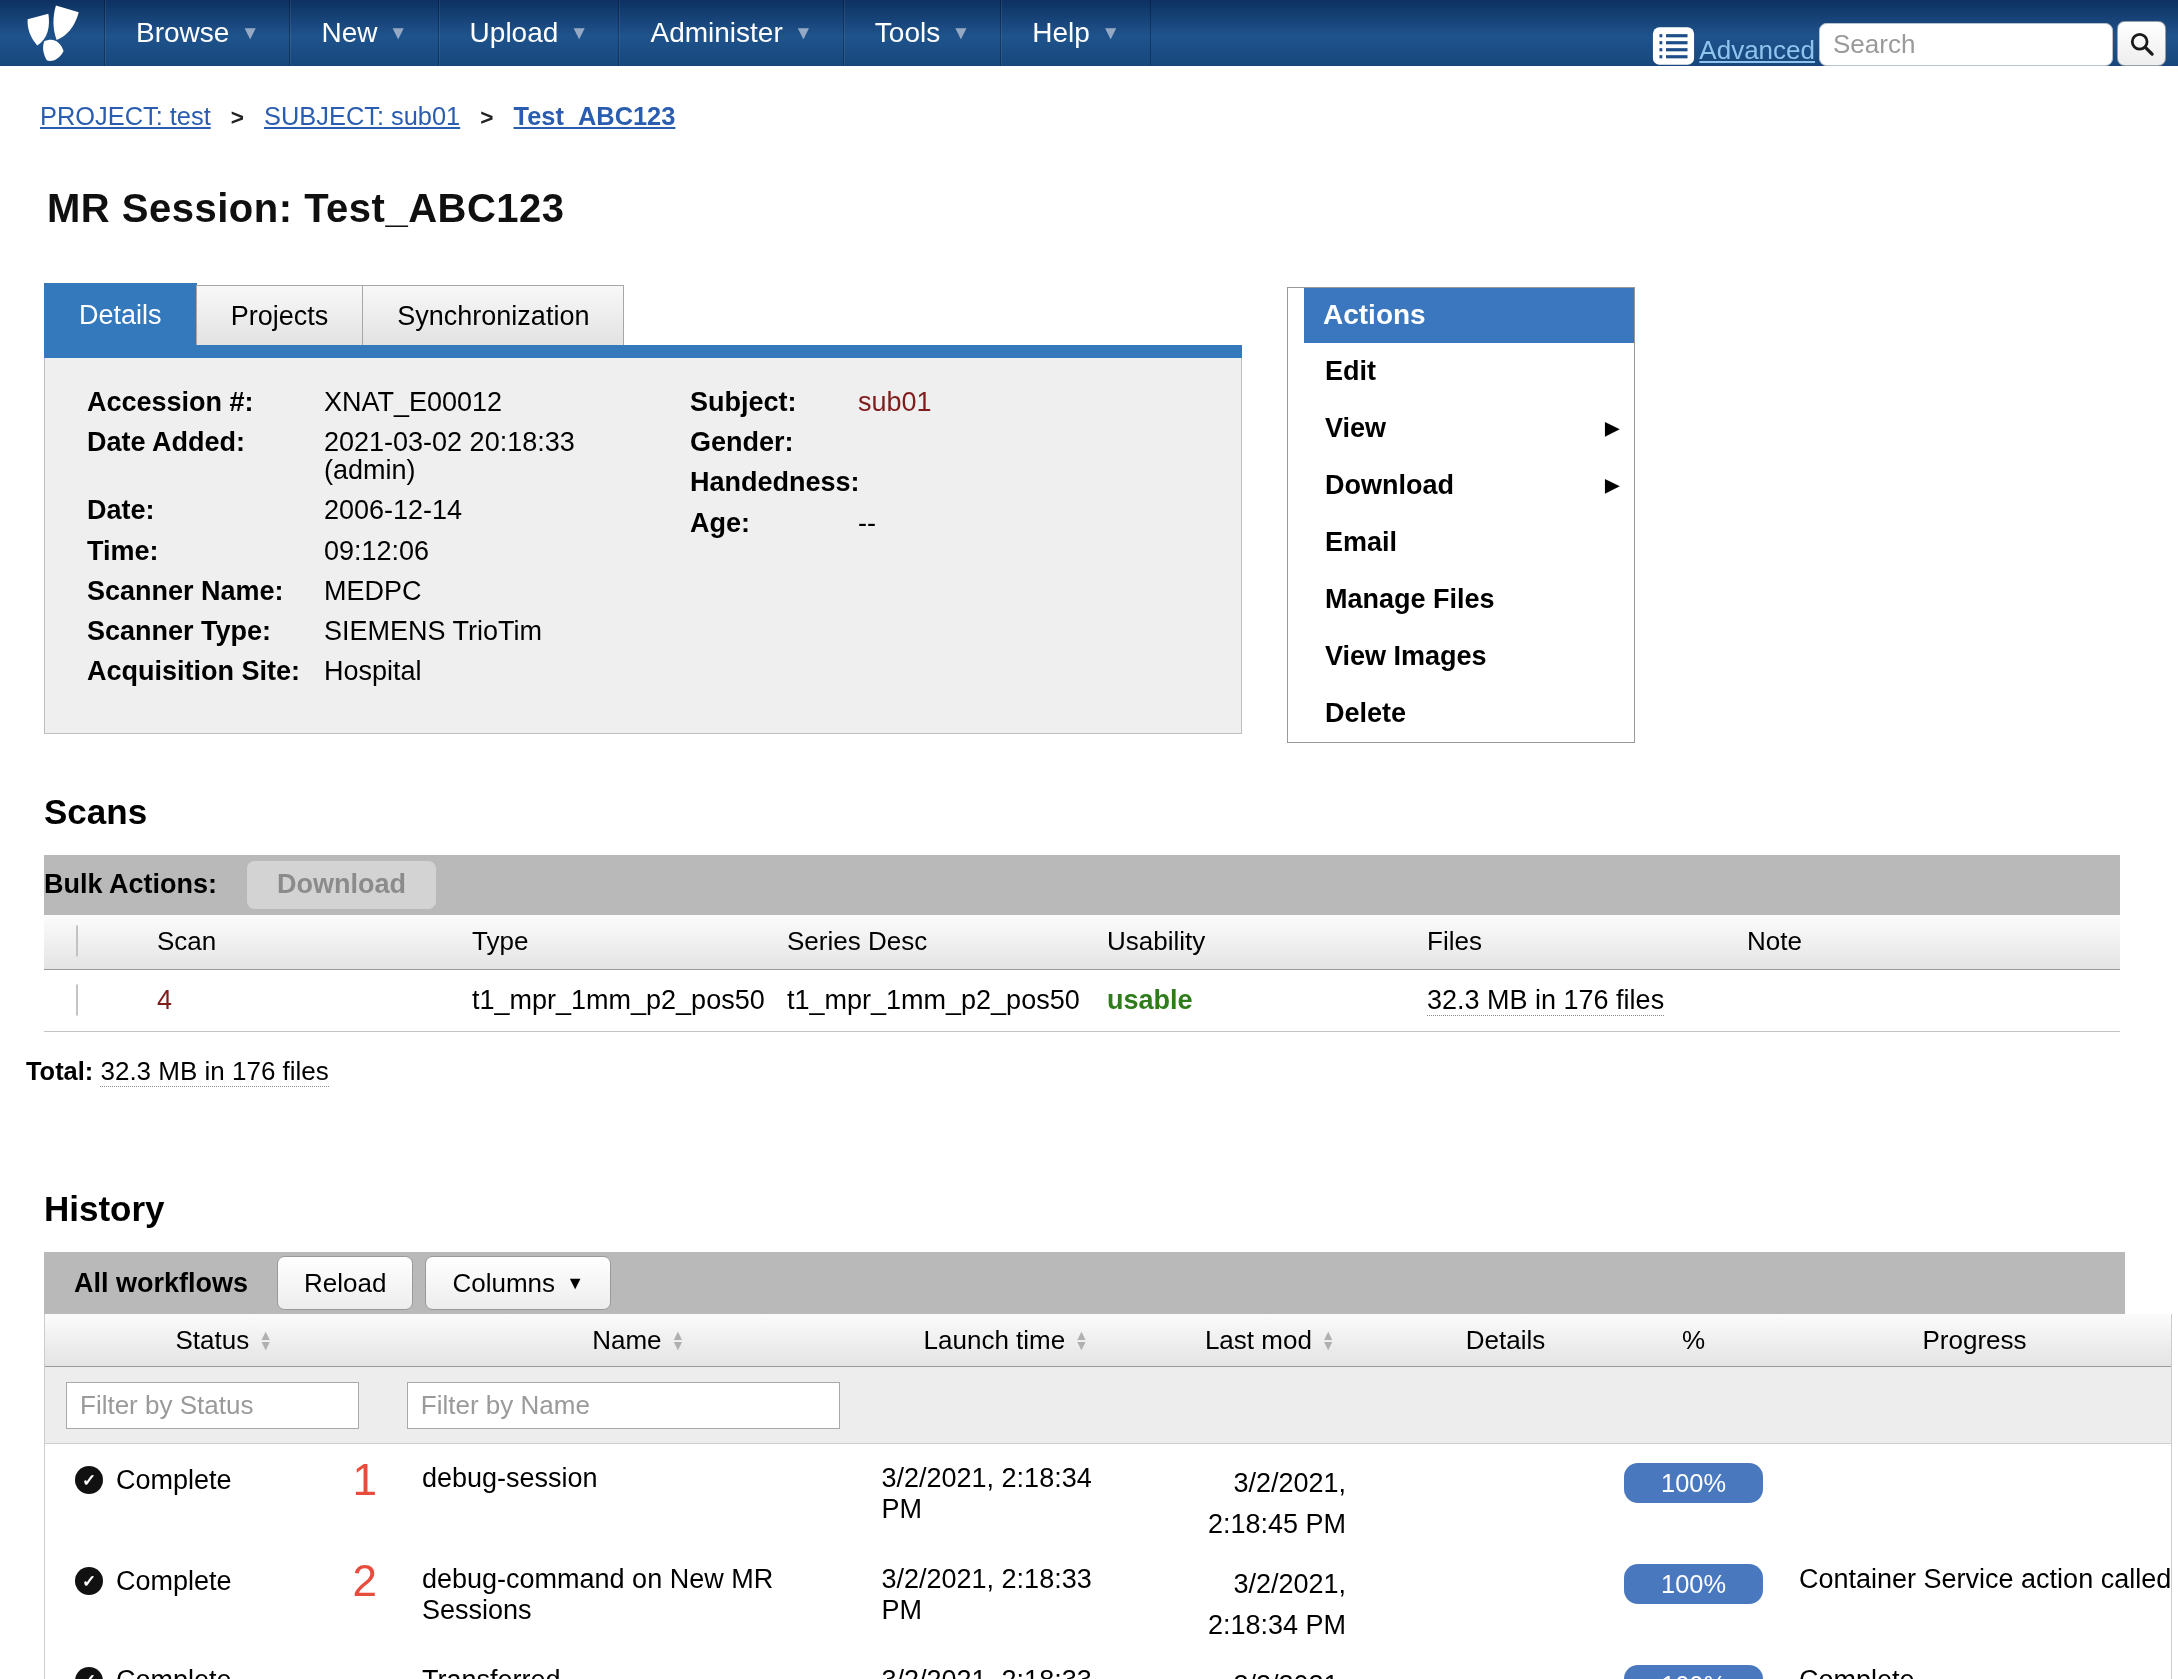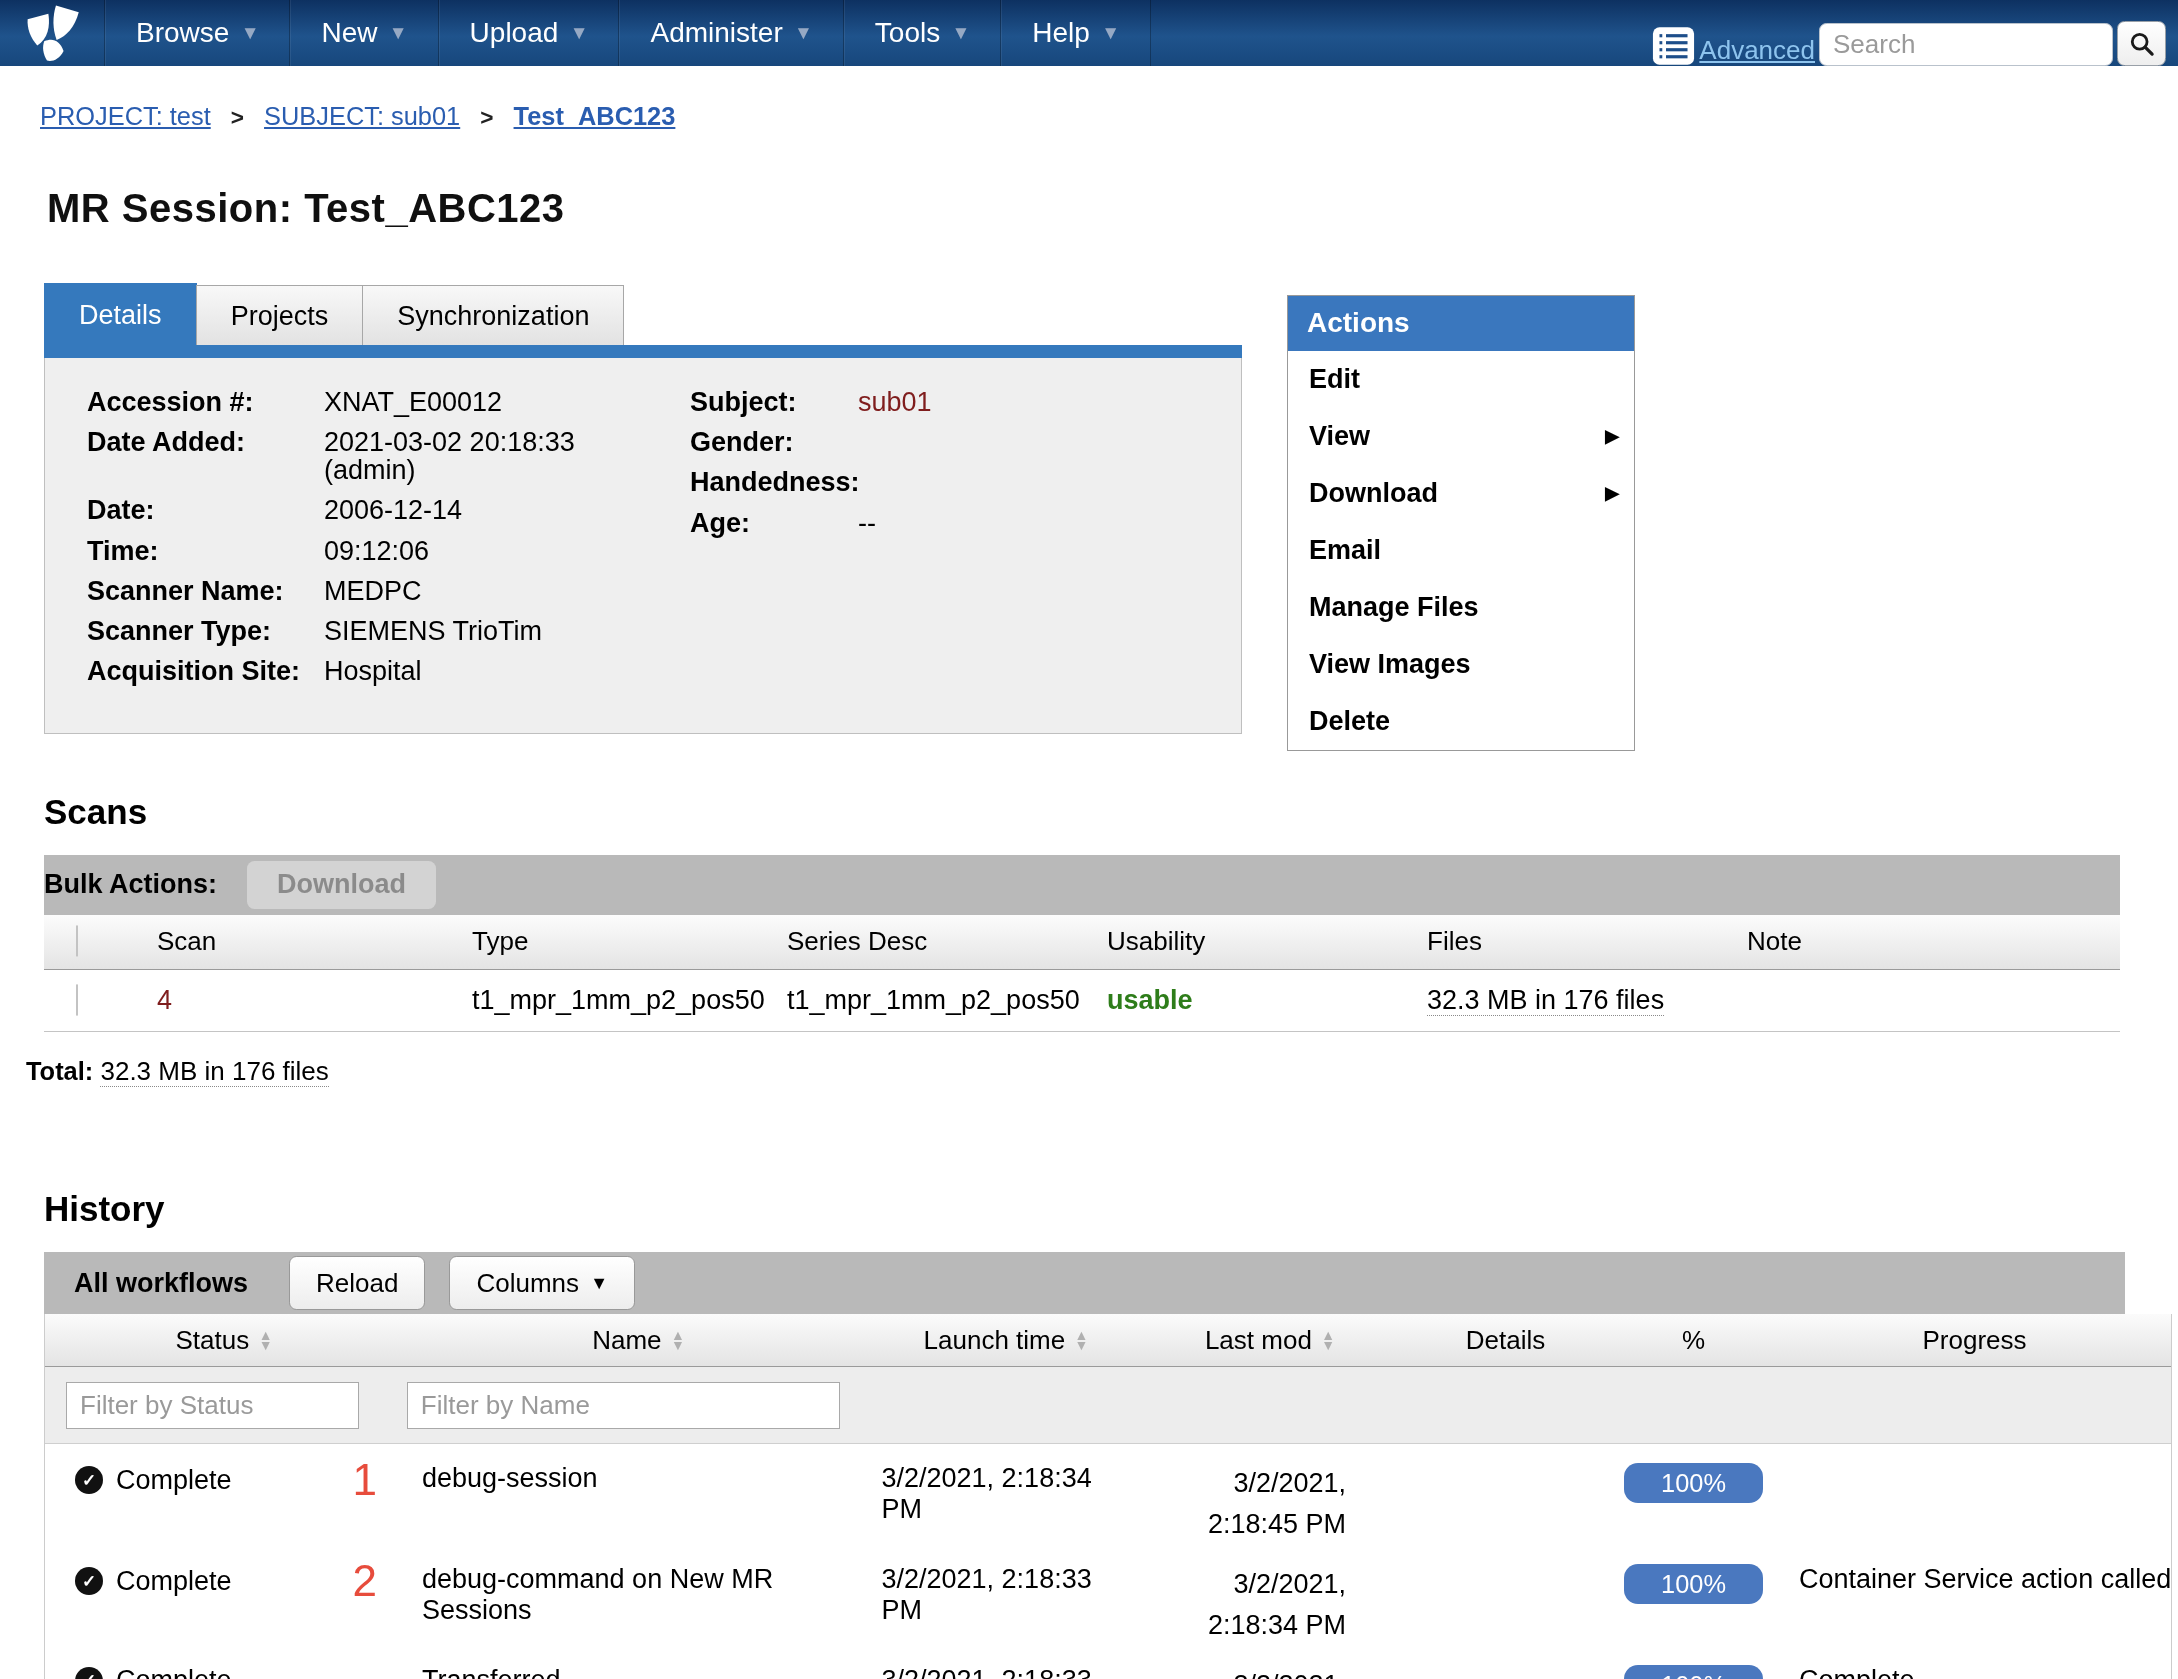--- a/index.html
+++ b/index.html
@@ -41,22 +41,22 @@
   .details-panel { margin-left:44px; width:1198px; background:#efefef; border:0.9px solid #bfbfbf;
                    border-top:none; padding:30px 0 36px 0; display:flex; }
   .col-left { width:603px; }
   .field-row { display:flex; margin:0 0 12.2px 42px; font-size:27px; line-height:28px; }
   .col-left .field-label { width:237px; font-weight:bold; flex:none; }
   .col-right .field-label { width:168px; font-weight:bold; flex:none; }
   .field-value {}
   .link { color:#7f1d1d; cursor:pointer; }
 
   
-  .actions-panel { position:absolute; left:1287px; top:12px; width:348px; background:#fff;
-                   border:0.9px solid #999; }
+  .actions-panel { position:absolute; left:1287px; top:4px; width:348px; background:#fff;
+                   border:0.9px solid #999;padding-left:16px; }
   .actions-header { background:#3a77be; color:#fff; font-weight:bold; font-size:28px; padding:11.3px 19px; }
   .action-item { font-size:27px; font-weight:bold; padding:13px 21px; cursor:pointer; position:relative; }
   .submenu-arrow { position:absolute; right:15px; top:50%; transform:translateY(-50%); font-size:18px; }
 
   
   .section-heading { margin:58px 0 22.6px 44px; font-size:35px; font-weight:bold; }
   .scans-toolbar { margin-left:44px; width:2076px; height:60px; background:#b9b9b9;
                    display:flex; align-items:center; gap:30px; }
   .bulk-label { font-size:27px; font-weight:bold; }
   .dl-btn { background:#d3d3d3; color:#8b8b8b; font-weight:bold; font-size:27px;
@@ -70,21 +70,21 @@
   .scan-row { height:62px; background:#fff; border-bottom:0.9px solid #c4c4c4; font-size:27px; }
   .checkbox { width:25.4px; height:25.4px; border:0.9px solid #c3c3c3; border-radius:5.6px; background:#fdfdfd;
               margin-left:13px; cursor:pointer; box-shadow:inset 0 0.9px 1.9px rgba(0,0,0,.08); }
   .usable { color:#2e7d1a; font-weight:bold; }
   .dotted-link { border-bottom:1.9px dotted #8a8a8a; cursor:pointer; }
   .total-line { margin:24.5px 0 0 26px; font-size:26px; }
   .total-line b { font-size:25.4px; }
 
   
   .hist-toolbar { margin-left:44px; width:2081px; height:62px; background:#b9b9b9;
-                  display:flex; align-items:center; gap:24px; padding-left:30px; }
+                  display:flex; align-items:center; gap:12px; padding-left:30px; }
   .wf-label { font-size:27px; font-weight:bold; margin-right:17px; }
   .tool-btn { background:linear-gradient(#fff,#ededed); border:0.9px solid #999; border-radius:7.5px;
               font-size:26px; padding:10.4px 26px; cursor:pointer; display:flex; align-items:center; gap:11.3px; }
   .btn-caret { font-size:18px; }
   .hist-table { margin-left:44px; width:2128px; border-left:0.9px solid #ccc; border-right:0.9px solid #ccc; }
   .hist-head { display:grid; grid-template-columns:358px 471px 264px 264px 207px 169px 1fr;
                height:53px; align-items:center; background:linear-gradient(#fbfbfb,#e4e4e4);
                border-bottom:1.9px solid #9a9a9a; font-size:26px; }
   .hist-head > div { display:flex; align-items:center; justify-content:center; gap:9.4px; cursor:pointer; }
   .sort-glyph { display:flex; flex-direction:column; line-height:10.4px; font-size:14px; color:#b0b0b0; }

